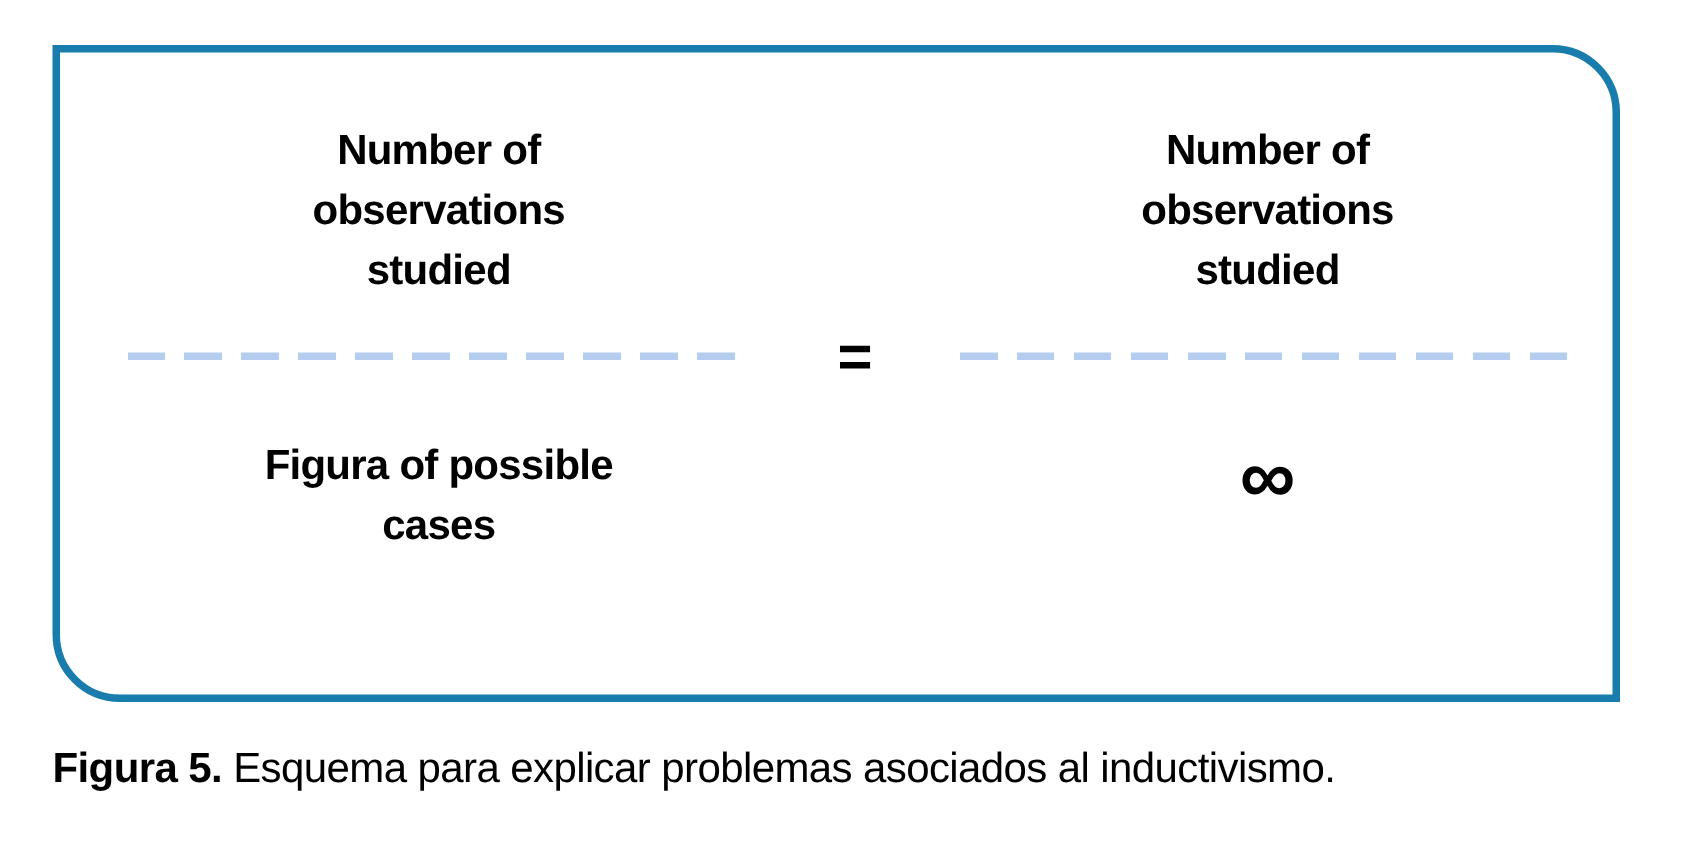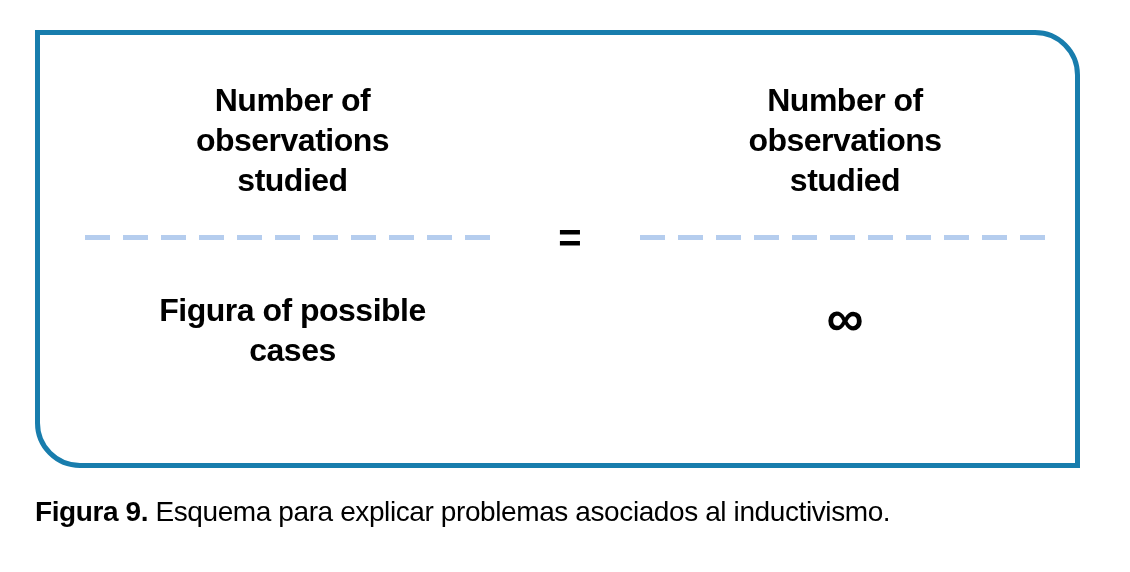--- a/index.html
+++ b/index.html
@@ -26,21 +26,21 @@
     border: 5px solid var(--border);
     border-radius: 0 45px 0 45px; 
     background: #ffffff;
     display: grid;
     grid-template-columns: 415px 140px 1fr;
     grid-template-rows: 45px 120px 35px 5px 50px 1fr;
     padding: 0 25px 0 45px;
   }
   .fraction-text {
     font-weight: bold;
-    font-size: 32px;
+    font-size: 28px;
     line-height: 40px;
     letter-spacing: -0.5px;
     text-align: center;
     white-space: pre-line;
   }
   .col-left  { grid-column: 1; }
   .col-right { grid-column: 3; }
   .row-numerator   { grid-row: 2; }
   .row-bar         { grid-row: 4; }
   .row-denominator { grid-row: 6; }
@@ -99,15 +99,15 @@
     </div>
 
     <div class="fraction-text col-right row-numerator">Number of
 observations
 studied</div>
     <div class="fraction-bar col-right row-bar"></div>
     <div class="fraction-text infinity col-right row-denominator">∞</div>
 
   </div>
 
-  <p class="caption"><span class="caption-label">Figura 9.</span><span> Esquema para explicar problemas asociados al inductivismo.</span></p>
+  <p class="caption"><span class="caption-label">Figura 5.</span><span> Esquema para explicar problemas asociados al inductivismo.</span></p>
 
 </div>
 
 </body></html>

